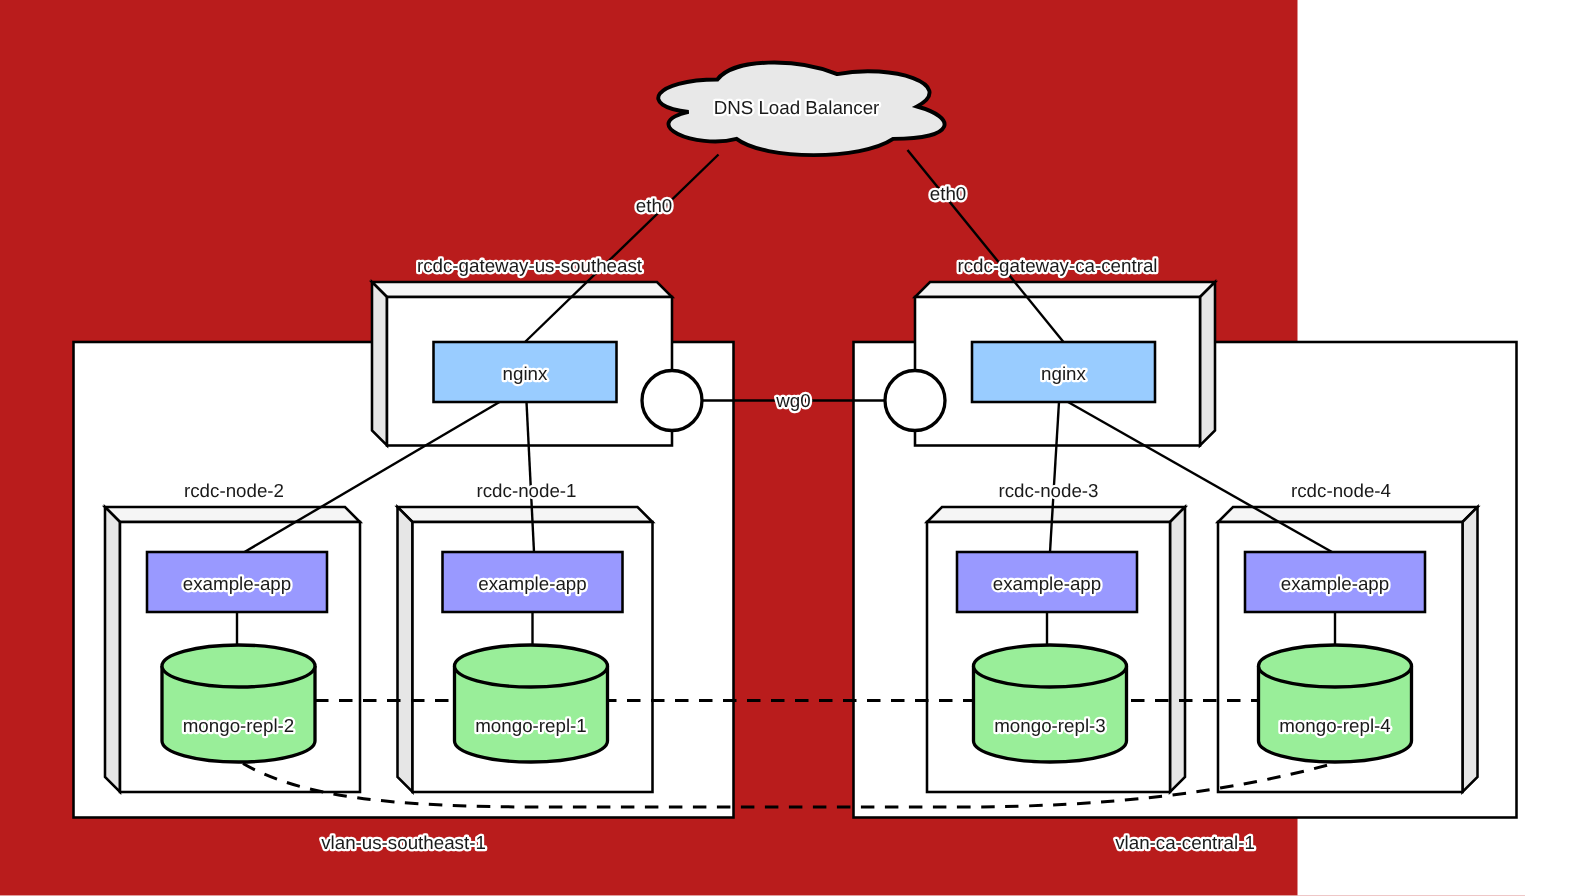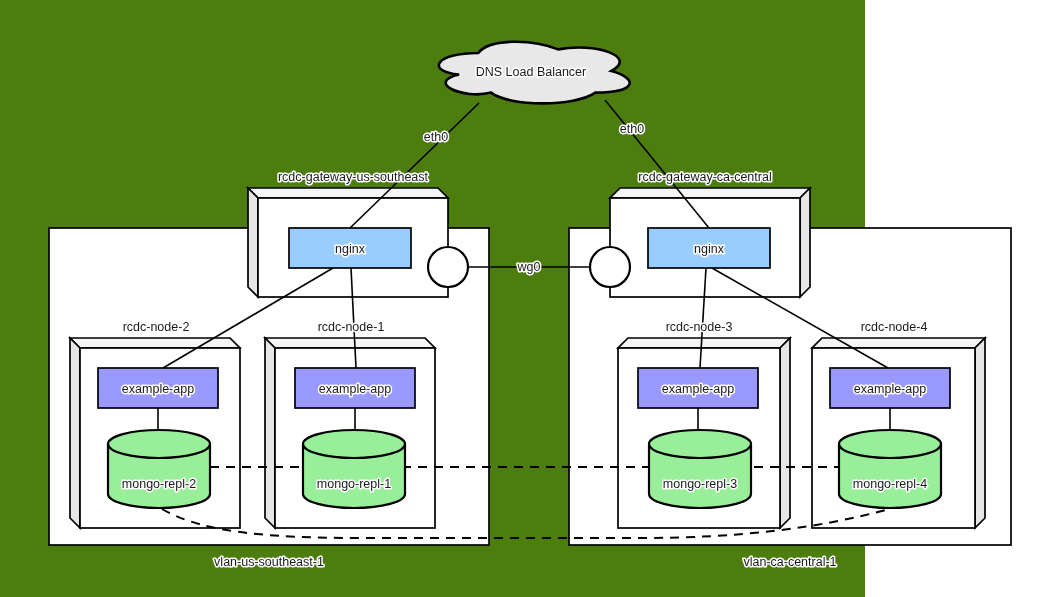--- a/index.html
+++ b/index.html
@@ -1,16 +1,16 @@
 <!DOCTYPE html>
 <html><head>
 <meta charset="utf-8">
 <style>
   html,body{margin:0;padding:0;background:#fff;}
-  .stage{width:865px;height:597px;position:relative;background:#4d7c0f;}
+  .stage{width:865px;height:597px;position:relative;background:#b91c1c;}
   svg text{font-family:"Liberation Sans",sans-serif;font-size:12.5px;fill:#1a1a1a;
            text-anchor:middle;paint-order:stroke;stroke:#fff;stroke-width:3px;stroke-linejoin:round;}
   .ln{stroke:#000;stroke-width:1.6;fill:none;}
   .dashed{stroke:#000;stroke-width:2;fill:none;stroke-dasharray:9 7;}
   .box{stroke:#000;stroke-width:1.7;}
   .front{fill:#ffffff;}
   .thick{stroke-width:2.2;}
   .cloudln{stroke-width:2.6;}
 </style>
 </head>

